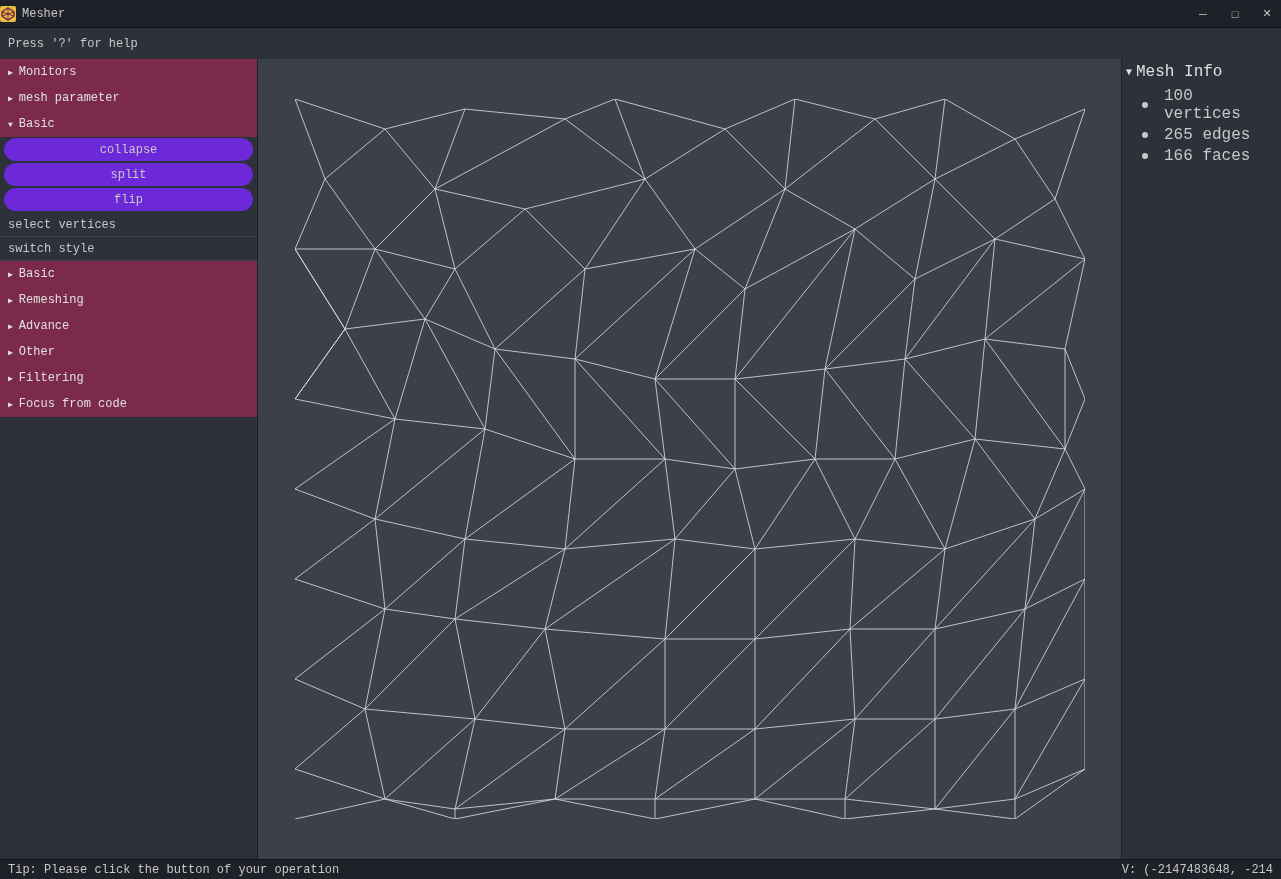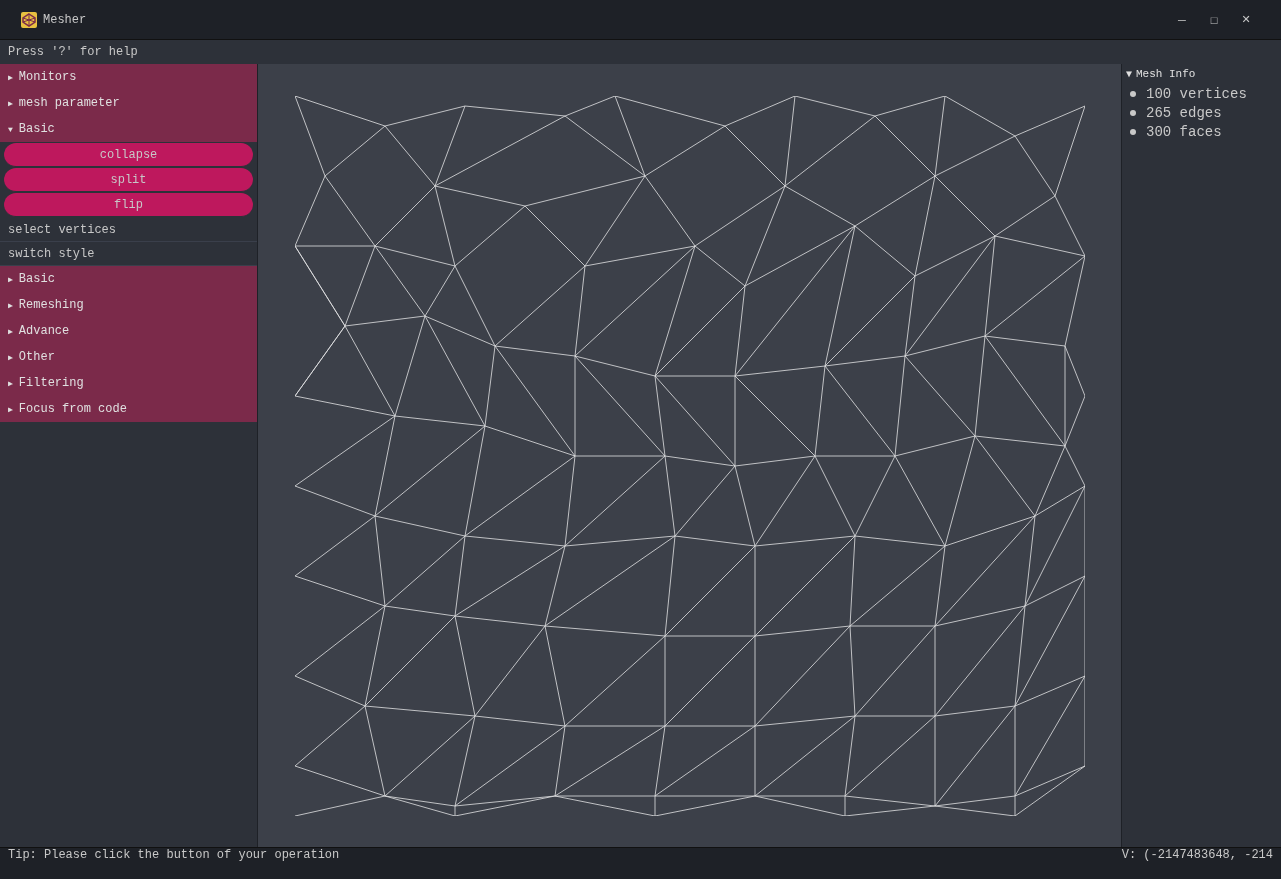--- a/index.html
+++ b/index.html
@@ -10,26 +10,26 @@
       font-family: 'Courier New', Courier, monospace;
       font-size: 12px;
       color: #c8c8c8;
       overflow: hidden;
       display: flex;
       flex-direction: column;
     }
 
     
     #titlebar {
-      height: 40px;
+      height: 28px;
       background: #1e2127;
       display: flex;
       align-items: center;
       justify-content: space-between;
-      padding: 0 21px;
+      padding: 0 0;
       border-bottom: 1px solid #111;
       flex-shrink: 0;
     }
     #titlebar-left {
       display: flex;
       align-items: center;
       gap: 6px;
     }
     #app-icon {
       width: 16px;
@@ -60,21 +60,21 @@
     
     #main-area {
       flex: 1;
       display: flex;
       flex-direction: column;
       overflow: hidden;
     }
 
     
     #info-bar {
-      height: 24px;
+      height: 31px;
       background: #2d3139;
       display: flex;
       align-items: center;
       padding: 0 8px;
       flex-shrink: 0;
     }
 
     
     #content {
       flex: 1;
@@ -108,21 +108,21 @@
 
     .triangle-icon {
       font-size: 8px;
     }
 
     .sidebar-btn {
       height: 24px;
       display: flex;
       align-items: center;
       justify-content: center;
-      background: #be185d;
+      background: #6d28d9;
       color: #c8c8c8;
       cursor: pointer;
       border-bottom: 1px solid #2d3139;
       margin: 1px 4px;
       border-radius: 12px;
     }
 
     .sidebar-special {
       height: 24px;
       display: flex;
@@ -161,39 +161,39 @@
       display: flex;
       align-items: center;
       gap: 4px;
       margin-bottom: 6px;
       color: #e0e0e0;
     }
 
     .mesh-info-item {
       display: flex;
       align-items: center;
-      gap: 10px;
-      margin: 3px 4px;
-      font-size: 14px;
+      gap: 16px;
+      margin: 3px 16px;
+      font-size: 16px;
     }
 
     .bullet {
       width: 6px;
       height: 6px;
       border-radius: 50%;
       background: #c8c8c8;
       flex-shrink: 0;
     }
 
     
     #status-bar {
-      height: 32px;
+      height: 20px;
       background: #1e2127;
       display: flex;
-      align-items: flex-start;
+      align-items: center;
       justify-content: space-between;
       padding: 0 8px;
       flex-shrink: 0;
       border-top: 1px solid #111;
     }
   </style>
 </head>
 <body>
 
 <div id="titlebar">
@@ -538,33 +538,33 @@
 
           <line x1="0" y1="300" x2="50" y2="230"></line>
           <line x1="50" y1="230" x2="0" y2="150"></line>
         </g>
       </svg>
     </div>
 
     <div id="right-panel">
       <div class="mesh-info-header">
         <span style="font-size:10px; color:#e0e0e0;">▼</span>
-        <span style="font-size:11px; color:#e0e0e0;">Mesh Info</span>
+        <span style="font-size:16px; color:#e0e0e0;">Mesh Info</span>
       </div>
       <div class="mesh-info-item">
         <span class="bullet"></span>
         <span>100 vertices</span>
       </div>
       <div class="mesh-info-item">
         <span class="bullet"></span>
         <span>265 edges</span>
       </div>
       <div class="mesh-info-item">
         <span class="bullet"></span>
-        <span>300 faces</span>
+        <span>166 faces</span>
       </div>
     </div>
 
   </div>
 
   <div id="status-bar">
     <span>Tip: Please click the button of your operation</span>
     <span>V: (-2147483648, -214</span>
   </div>
 

